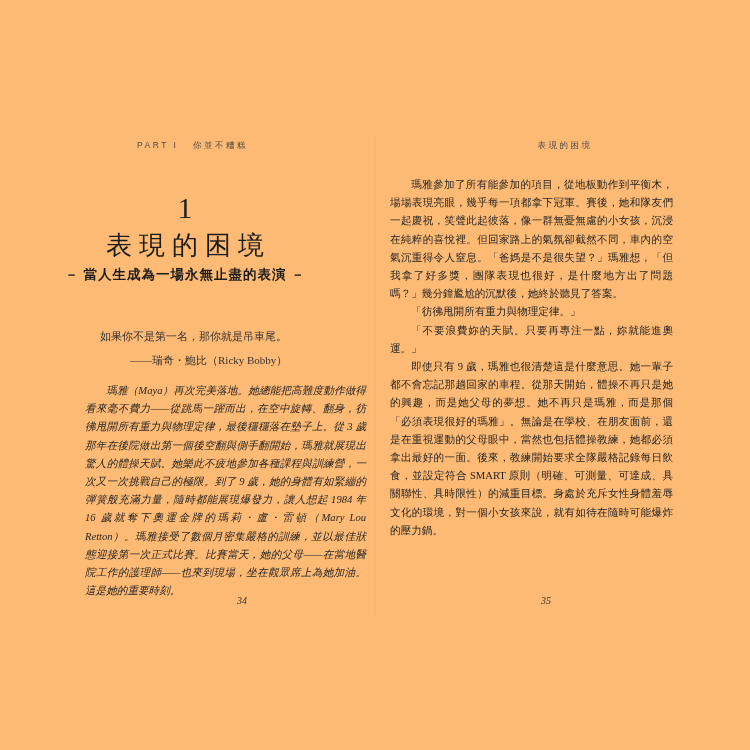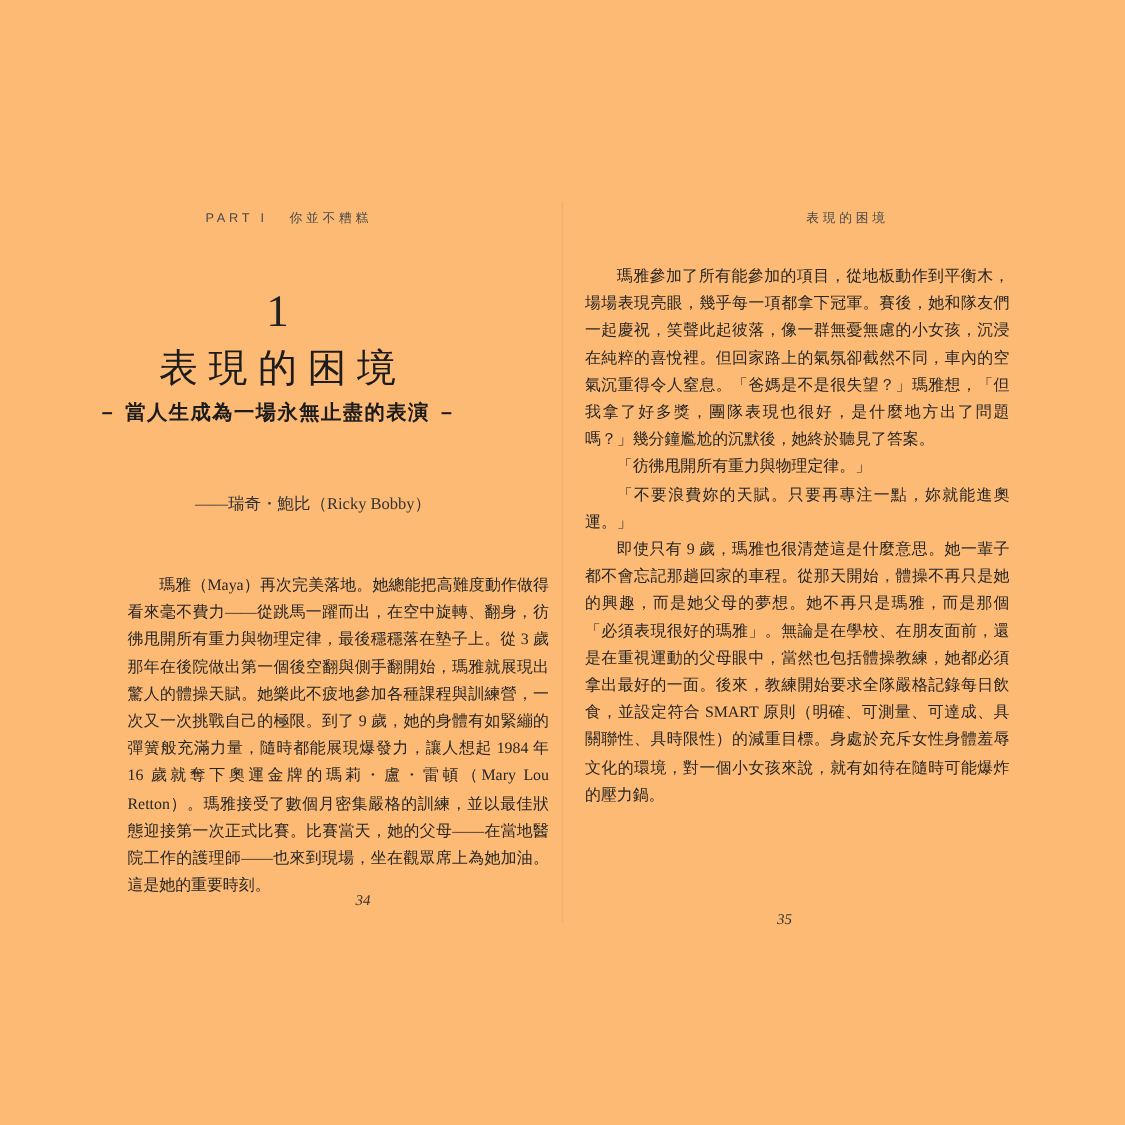--- a/index.html
+++ b/index.html
@@ -45,47 +45,48 @@
     font-size:11px; line-height:24px; color:#333;
   }
   .quote-attr { padding-left:30px; }
 
   .page-body {
     position:absolute;
     font-size:10.6px; line-height:18.2px;
     text-align:justify; color:#262626;
   }
   .page-body p { text-indent:2em; }
-  .pb-left  { left:85px;  top:382px; width:281px; }
+  .pb-left  { left:85px;  top:382px; width:281px;font-style:italic; }
   .pb-right { left:390px; top:176px; width:283px; }
 
   .folio {
     position:absolute; top:595px; width:40px;
     text-align:right; font-size:10px; color:#333;font-style:italic;
   }
   .folio-left  { left:207px; }
-  .folio-right { left:488px;margin-top:13px; }
+  .folio-right { left:511px; }
 </style>
 </head>
 <body>
 
 <div class="spread">
 
   <div class="gutter"></div>
 
   <div>
     <div class="running-head rh-left">PART I   你並不糟糕</div>
 
     <div class="chapter-number">1</div>
 
     <div class="chapter-title">表現的困境</div>
 
     <div class="chapter-subtitle">－ 當人生成為一場永無止盡的表演 －</div>
 
     <div class="quote">
+      <div class="quote-text">如果你不是第一名，那你就是吊車尾。</div>
       <div class="quote-attr">——瑞奇・鮑比（Ricky Bobby）</div>
     </div>
 
     <div class="page-body pb-left">
 
     <p>瑪雅（Maya）再次完美落地。她總能把高難度動作做得看來毫不費力——從跳馬一躍而出，在空中旋轉、翻身，彷彿甩開所有重力與物理定律，最後穩穩落在墊子上。從 3 歲那年在後院做出第一個後空翻與側手翻開始，瑪雅就展現出驚人的體操天賦。她樂此不疲地參加各種課程與訓練營，一次又一次挑戰自己的極限。到了 9 歲，她的身體有如緊繃的彈簧般充滿力量，隨時都能展現爆發力，讓人想起 1984 年 16 歲就奪下奧運金牌的瑪莉・盧・雷頓（Mary Lou Retton）。瑪雅接受了數個月密集嚴格的訓練，並以最佳狀態迎接第一次正式比賽。比賽當天，她的父母——在當地醫院工作的護理師——也來到現場，坐在觀眾席上為她加油。這是她的重要時刻。</p>
       </div>
 
     <div class="folio folio-left">34</div>
   </div>

